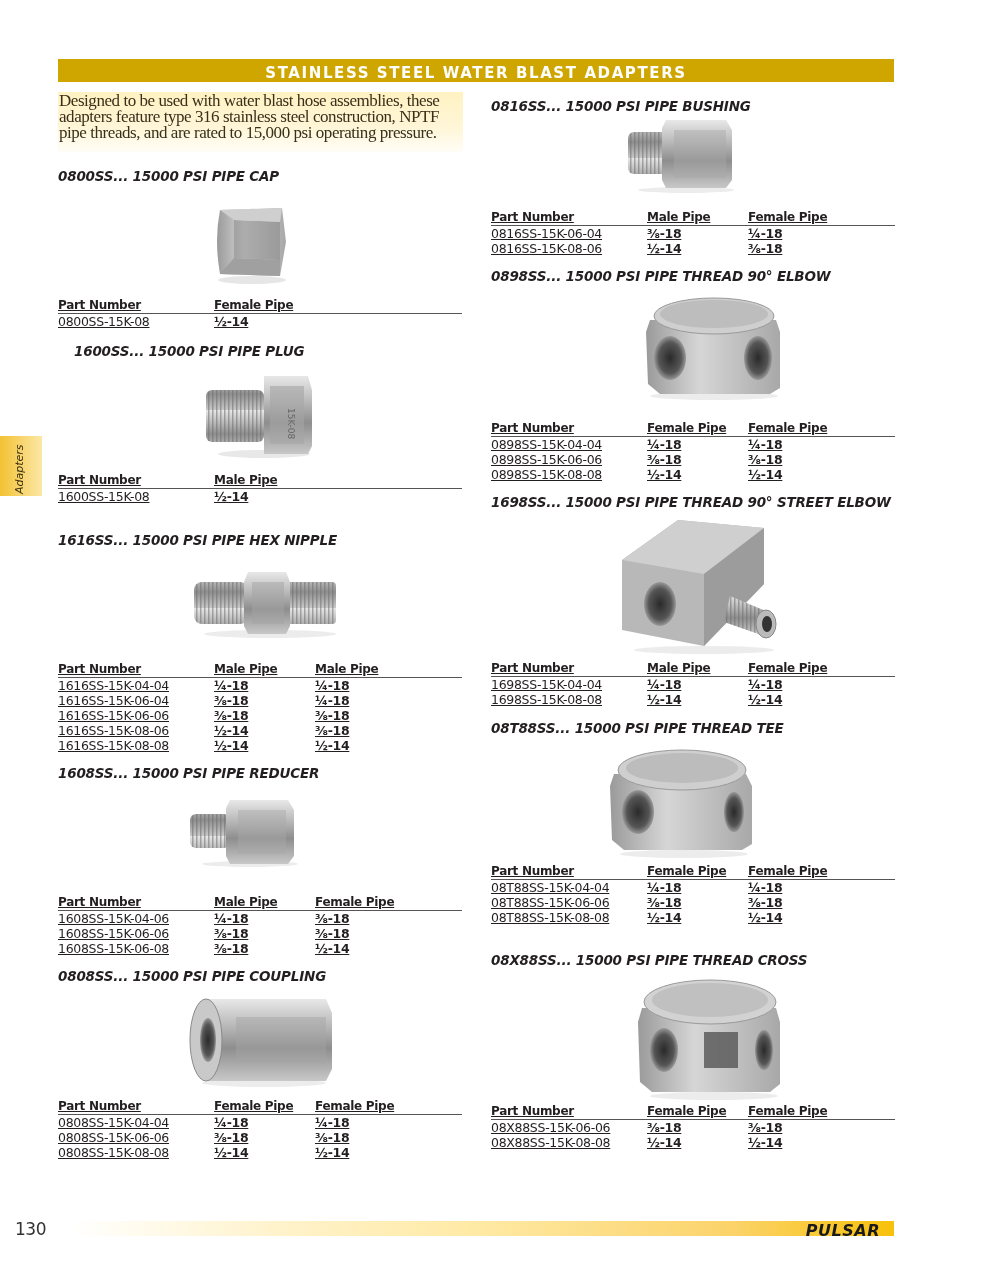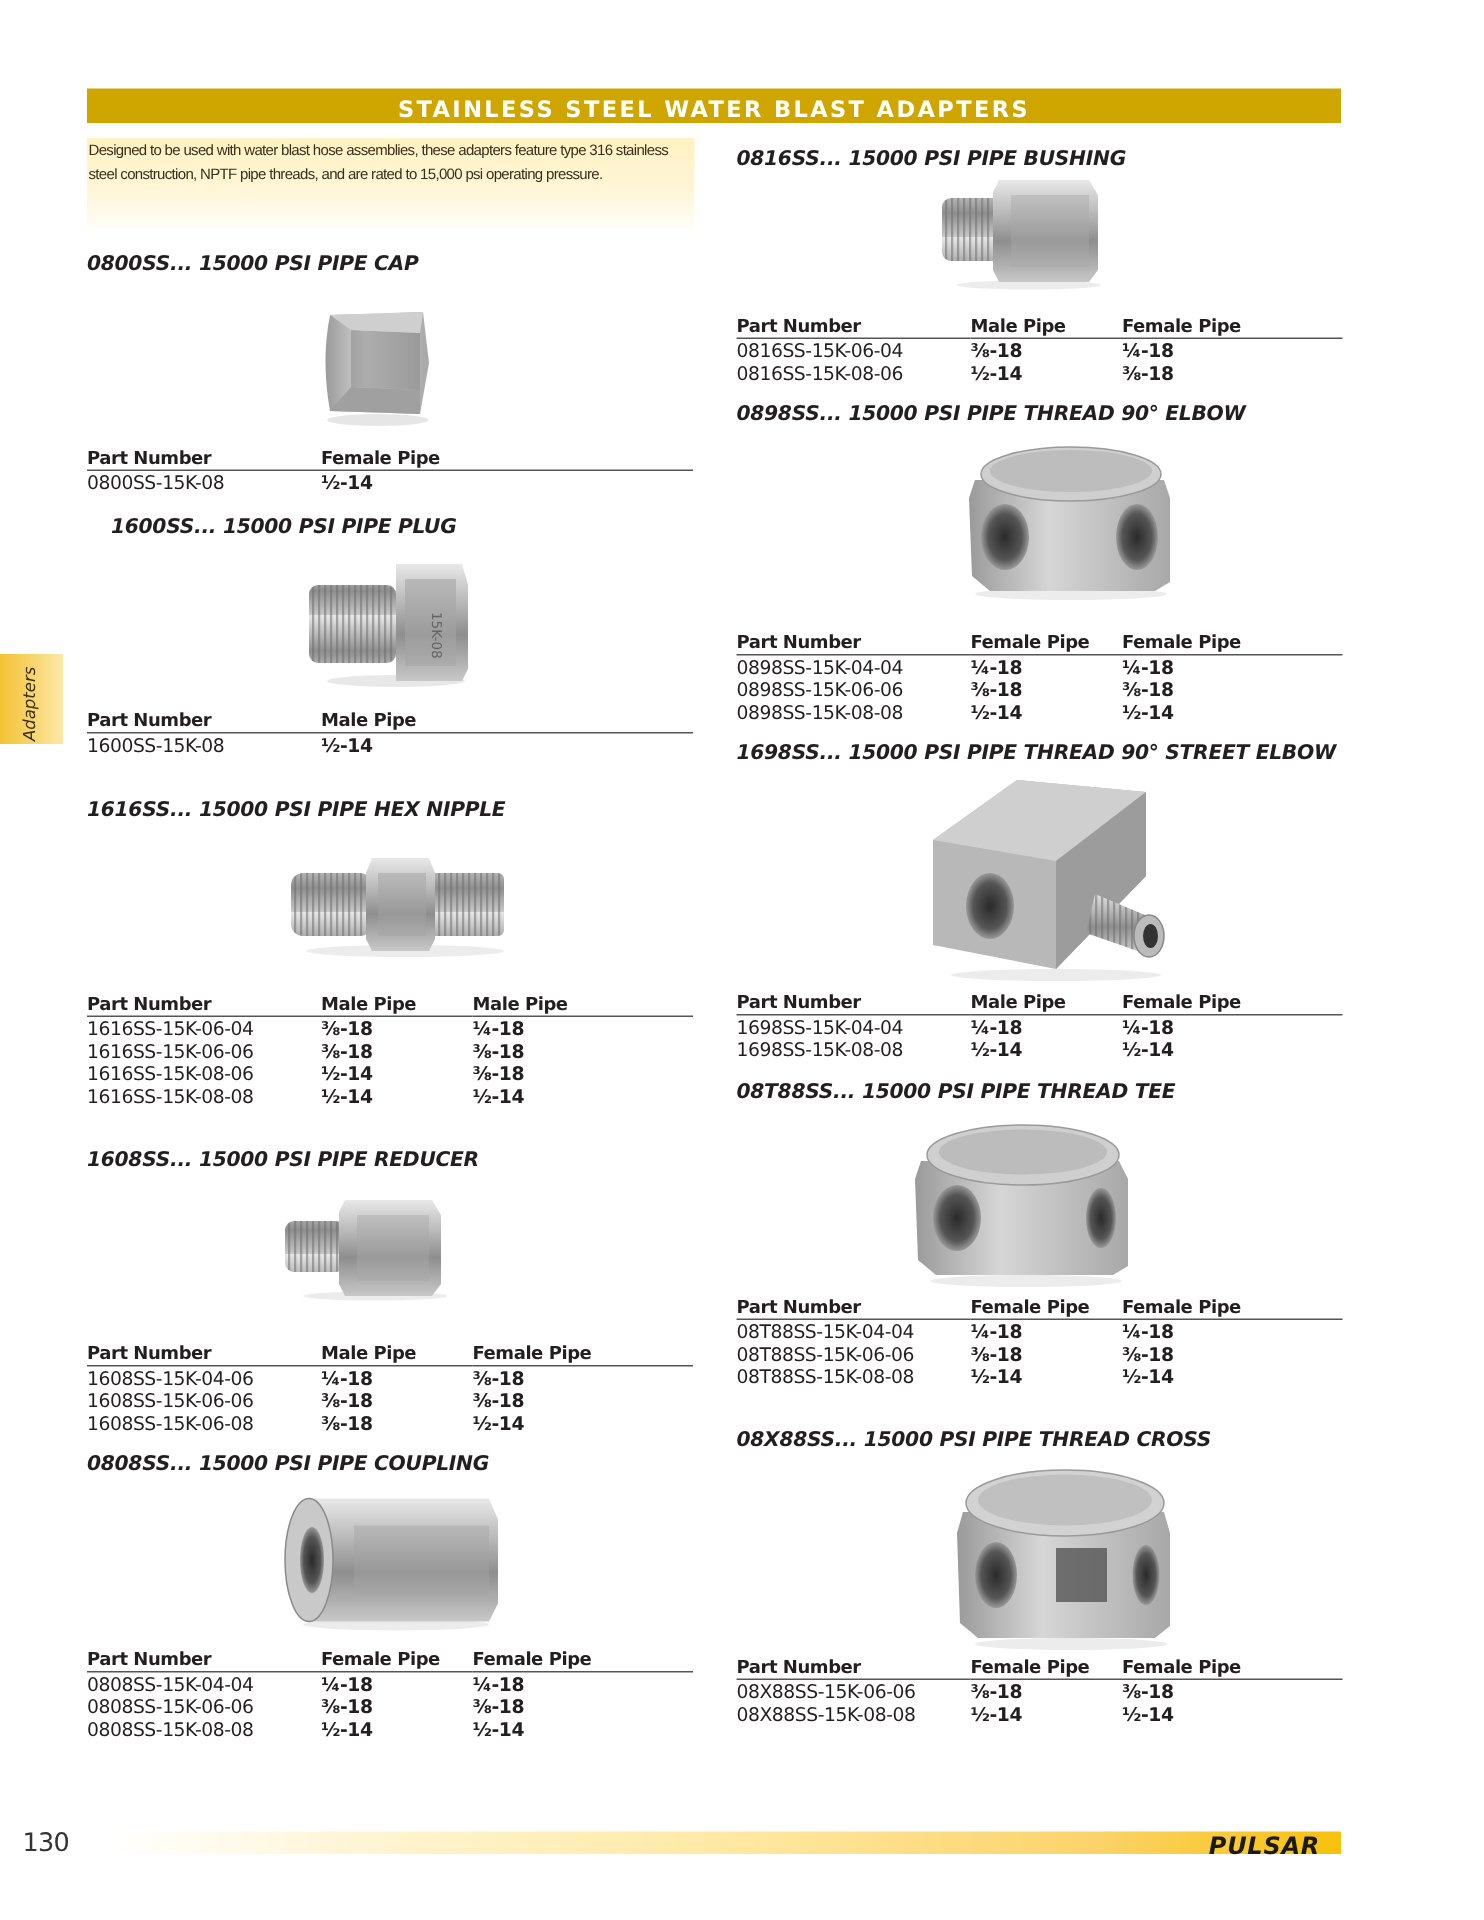--- a/index.html
+++ b/index.html
@@ -12,22 +12,22 @@
     display: flex; align-items: flex-end; justify-content: center;
   }
   .title-bar span {
     color: #ffffff; font-family: "DejaVu Sans", sans-serif; font-weight: bold;
     font-size: 15px; letter-spacing: 1.6px;
   }
 
   .intro {
     position: absolute; left: 58px; top: 92px; width: 405px; height: 60px;
     background: linear-gradient(to bottom, #fff2c2 0%, #fff6d8 60%, #fffdf6 100%);
-    font-size: 10px; line-height: 16px; color: #3a2f1a;
-    font-family: Liberation Sans, sans-serif; letter-spacing: -0.45px;
+    font-size: 17px; line-height: 16px; color: #3a2f1a;
+    font-family: Liberation Serif, serif; letter-spacing: -0.45px;
     padding: 1px 0 0 1px;
   }
 
   .side-tab {
     position: absolute; left: 0; top: 436px; width: 42px; height: 60px;
     background: linear-gradient(to right, #f3c233, #fce7a6);
   }
   .side-tab span {
     position: absolute; left: 13px; top: 58px;
     transform: rotate(-90deg); transform-origin: 0 0;
@@ -35,21 +35,21 @@
     font-family: "DejaVu Sans", sans-serif;
   }
 
   .section { position: absolute; }
   .sec-title {
     font-family: "DejaVu Sans", sans-serif; font-style: italic; font-weight: bold;
     font-size: 13.5px; color: #231f20; letter-spacing: -0.2px; white-space: nowrap;
   }
   .img-box { position: absolute; }
 
-  table.spec { position: absolute; border-collapse: collapse; width: 404px; font-family: "DejaVu Sans", sans-serif; }
+  table.spec { position: absolute; border-collapse: collapse; width: 404px; font-family: "DejaVu Sans", sans-serif; text-decoration: underline; }
   table.spec th {
     text-align: left; font-weight: bold; font-size: 12px; color: #231f20;
     padding: 0; height: 15px; border-bottom: 1px solid #555; letter-spacing: -0.3px;
   }
   table.spec td { font-size: 12.5px; padding: 0; height: 14.7px; color: #231f20; letter-spacing: -0.3px; white-space: nowrap; }
   .c1 { width: 156px; } .c2 { width: 101px; }
   .frac { font-weight: bold; }
 
   .footer-page { position: absolute; left: 15px; top: 1219px; font-size: 17px; color: #333; font-family: "DejaVu Sans", sans-serif; letter-spacing: -0.5px; }
   .footer-bar {
@@ -162,20 +162,25 @@
   </svg>
 </div>
 <table class="spec" style="left:58px; top:662px;">
   <tbody>
       <tr>
     <th class="c1">Part Number</th>
     <th class="c2">Male Pipe</th>
     <th>Male Pipe</th>
   </tr>
   <tr>
+    <td>1616SS-15K-04-04</td>
+    <td class="frac">¼-18</td>
+    <td class="frac">¼-18</td>
+  </tr>
+  <tr>
     <td>1616SS-15K-06-04</td>
     <td class="frac">⅜-18</td>
     <td class="frac">¼-18</td>
   </tr>
   <tr>
     <td>1616SS-15K-06-06</td>
     <td class="frac">⅜-18</td>
     <td class="frac">⅜-18</td>
   </tr>
   <tr>

